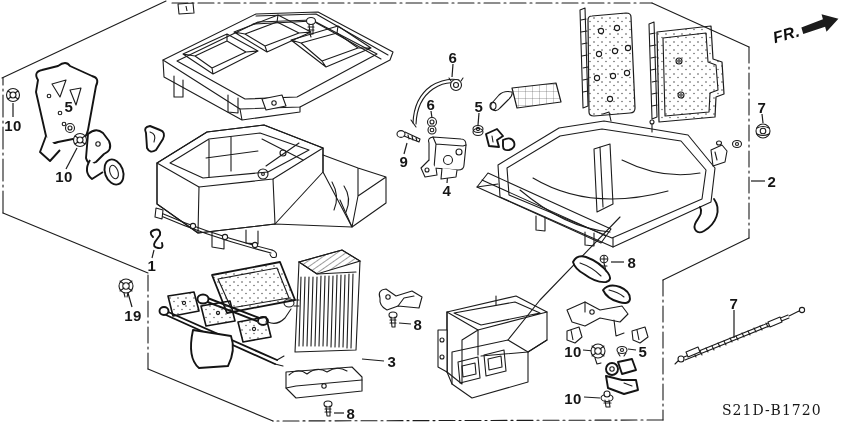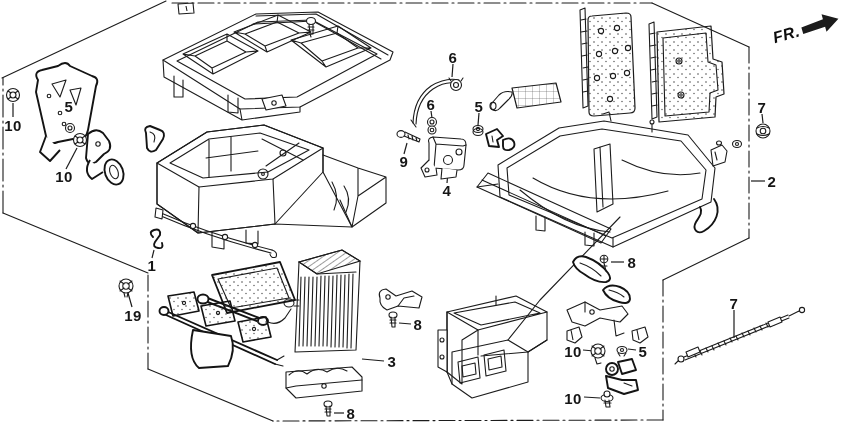--- a/index.html
+++ b/index.html
@@ -409,14 +409,15 @@
 <div class="callout" style="left:573px;top:398px">10</div>
 <div class="callout" style="left:734px;top:303px">7</div>
 
 <div class="fr-indicator">
   <span>FR.</span>
   <svg width="40" height="22" viewBox="0 0 40 22">
     <polygon class="dk" points="1,8 24,6 24,1 39,10 24,19 24,14 1,15" fill="#0d0d0d"></polygon>
   </svg>
 </div>
 
+<div class="diagram-code">S21D-B1720</div>
 
 </div>
 
 </body></html>

